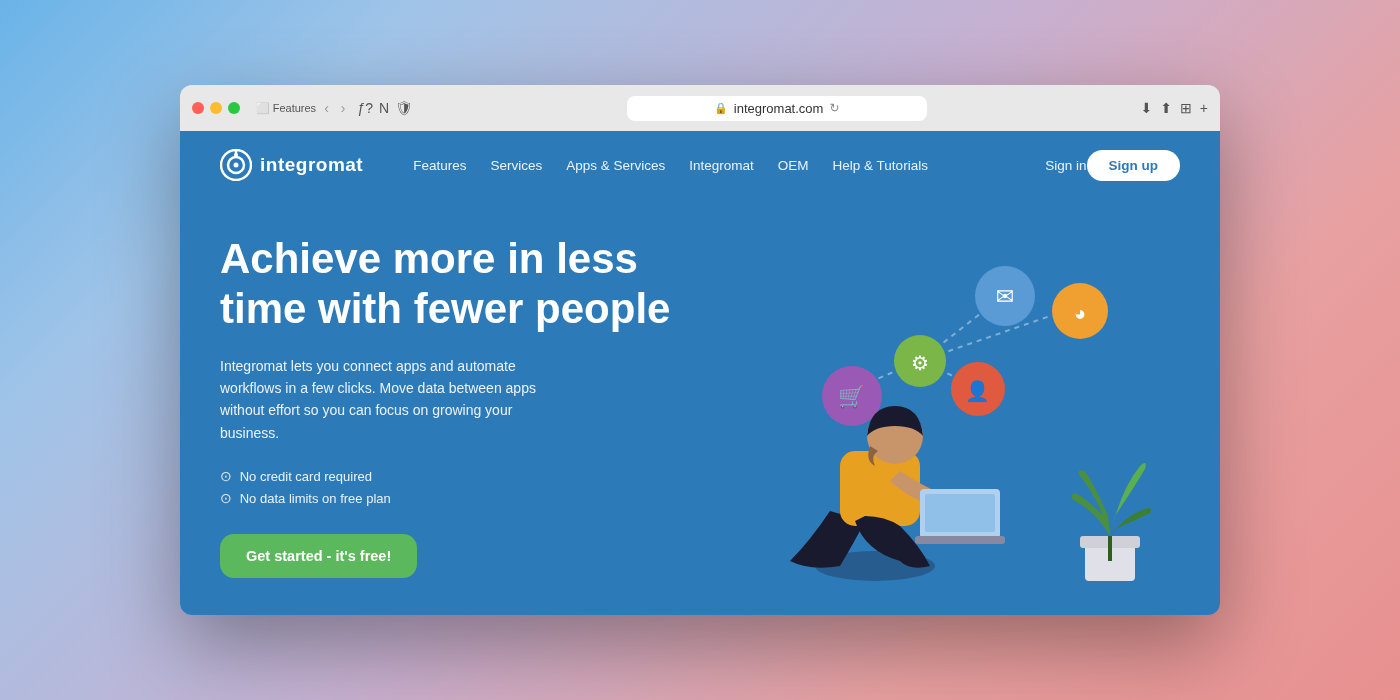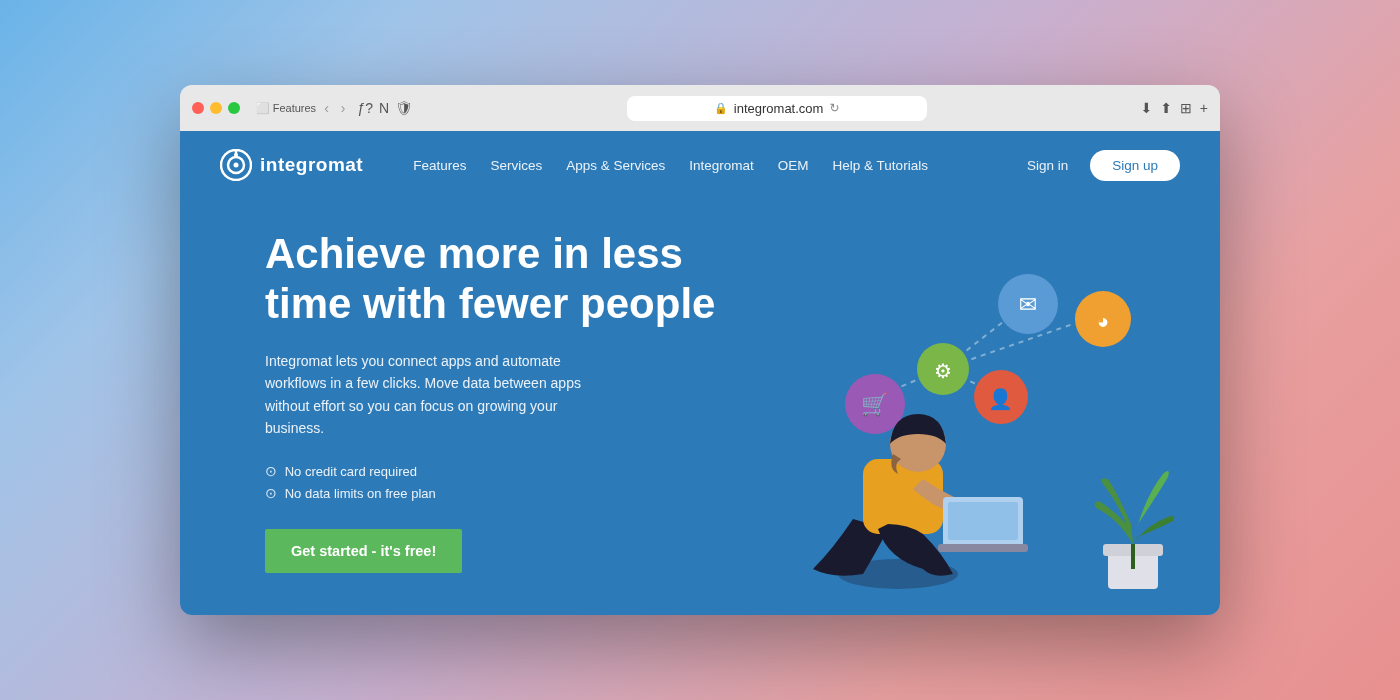--- a/index.html
+++ b/index.html
@@ -169,48 +169,47 @@
       color: rgba(255,255,255,0.9);
       font-size: 13.5px;
       text-decoration: none;
       cursor: pointer;
       white-space: nowrap;
     }
 
     .nav-auth {
       display: flex;
       align-items: center;
-      gap: 22px;
+      gap: 0;
     }
 
     .signin-link {
       color: rgba(255,255,255,0.9);
       font-size: 13.5px;
       cursor: pointer;
     }
 
     .signup-btn {
       background: white;
       color: #2d7ab8;
       border: none;
       border-radius: 22px;
       padding: 8px 22px;
       font-size: 13.5px;
-      font-weight: 400;
+      font-weight: 700;
       cursor: pointer;
     }
 
     
     .hero {
       display: flex;
-      padding: 20px 40px 30px 60px;
-      align-items: flex-start;
+      padding: 20px 40px 30px 40px;
+      align-items: center;
       position: relative;
       height: calc(100% - 70px);
-      margin-left: 25px;
     }
 
     .hero-content {
       flex: 0 0 50%;
       padding-top: 10px;
     }
 
     .hero-title {
       font-size: 42px;
       font-weight: 800;
@@ -242,21 +241,21 @@
 
     .check-icon {
       font-size: 14px;
       color: rgba(255,255,255,0.8);
     }
 
     .cta-btn {
       background: #5cb85c;
       color: white;
       border: none;
-      border-radius: 2px;
+      border-radius: 14px;
       padding: 14px 26px;
       font-size: 14.5px;
       font-weight: 600;
       cursor: pointer;
     }
 
     
     .hero-illustration {
       flex: 0 0 50%;
       position: relative;

